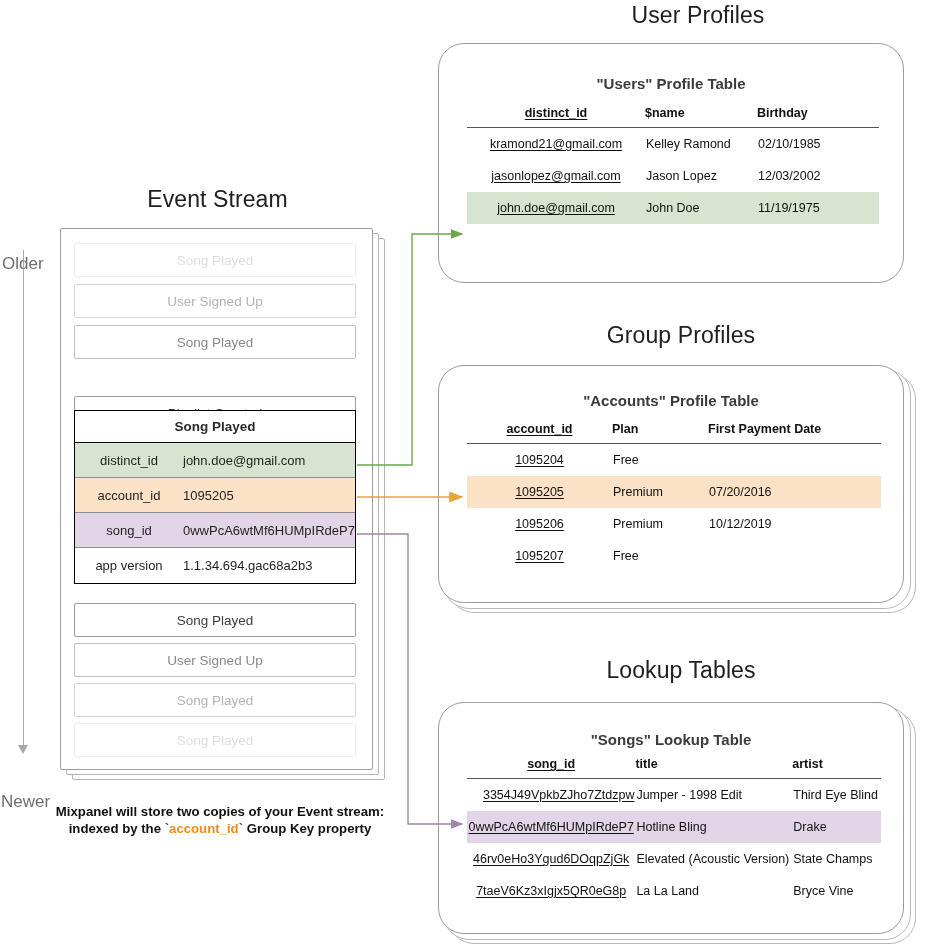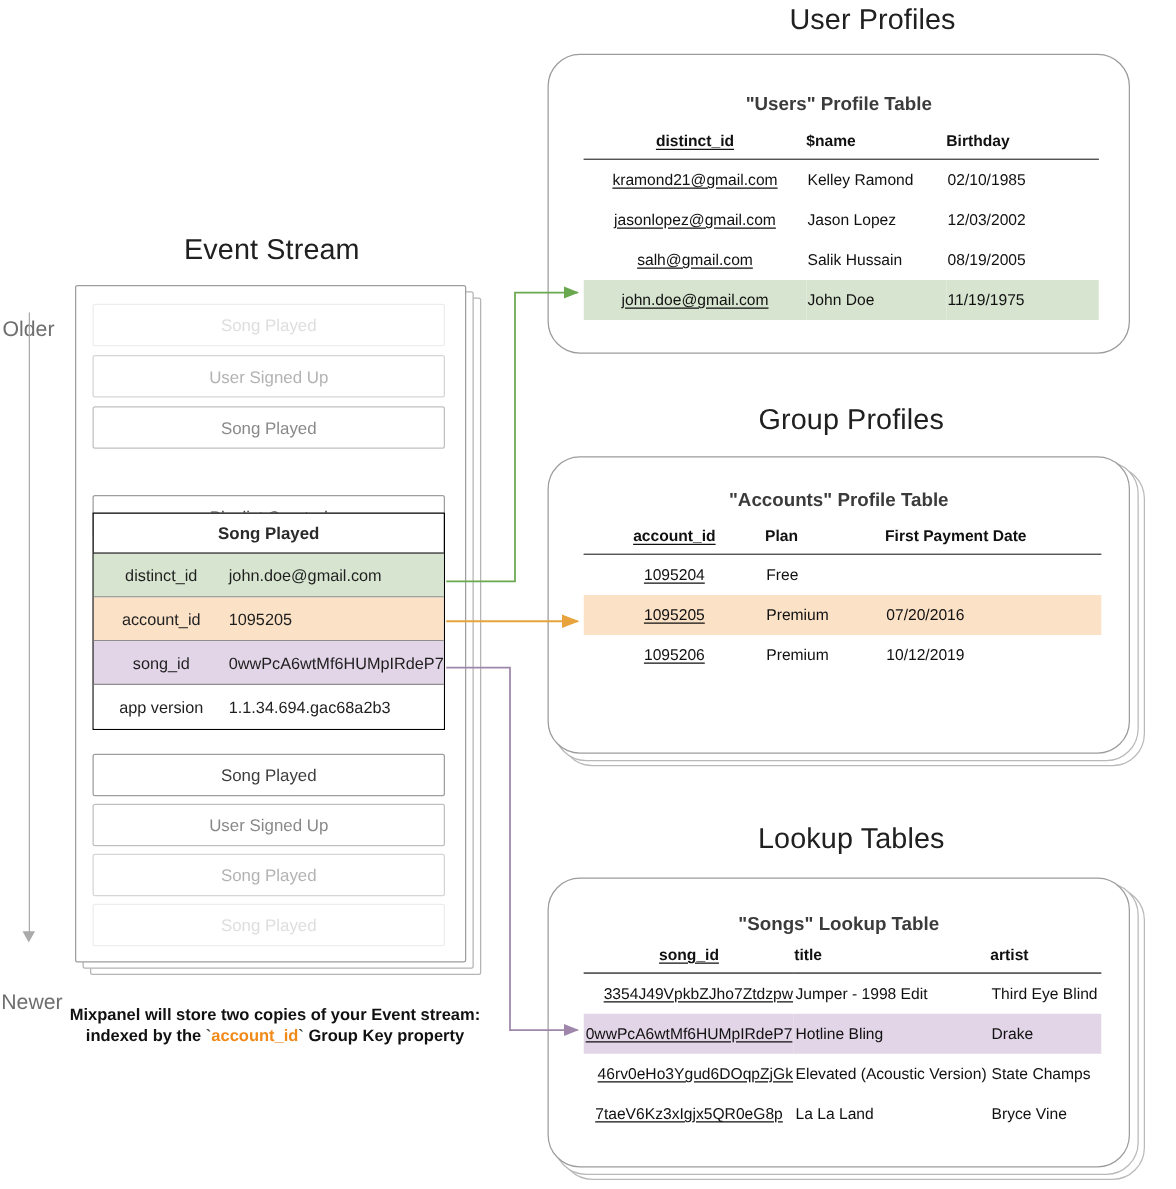--- a/index.html
+++ b/index.html
@@ -158,25 +158,20 @@
         <tr>
           <td class="idcell" style="text-align:center;">kramond21@gmail.com</td>
           <td>Kelley Ramond</td>
           <td>02/10/1985</td>
         </tr>
         <tr>
           <td class="idcell" style="text-align:center;">jasonlopez@gmail.com</td>
           <td>Jason Lopez</td>
           <td>12/03/2002</td>
         </tr>
-        <tr>
-          <td class="idcell" style="text-align:center;">salh@gmail.com</td>
-          <td>Salik Hussain</td>
-          <td>08/19/2005</td>
-        </tr>
         <tr class="hl-green">
           <td class="idcell" style="text-align:center;">john.doe@gmail.com</td>
           <td>John Doe</td>
           <td>11/19/1975</td>
         </tr>
       </tbody>
     </table>
   </div>
 </div>
 
@@ -204,20 +199,25 @@
         <tr class="hl-orange">
           <td class="idcell" style="text-align:center;">1095205</td>
           <td>Premium</td>
           <td>07/20/2016</td>
         </tr>
         <tr>
           <td class="idcell" style="text-align:center;">1095206</td>
           <td>Premium</td>
           <td>10/12/2019</td>
         </tr>
+        <tr>
+          <td class="idcell" style="text-align:center;">1095207</td>
+          <td>Free</td>
+          <td></td>
+        </tr>
       </tbody>
     </table>
   </div>
 </div>
 
 <div class="card-stack" style="left:438px;top:702px;width:472px;height:248px;">
   <div class="card-shadow" style="left:10px;top:8px;width:466px;height:232px;"></div>
   <div class="card-shadow" style="left:5px;top:4px;width:466px;height:232px;"></div>
   <div class="card" style="width:466px;height:232px;">
     <div class="card-title" style="top:28px;">"Songs" Lookup Table</div>
@@ -236,21 +236,21 @@
           <td class="idcell" style="text-align:right;">3354J49VpkbZJho7Ztdzpw</td>
           <td>Jumper - 1998 Edit</td>
           <td>Third Eye Blind</td>
         </tr>
         <tr class="hl-purple">
           <td class="idcell" style="text-align:center;">0wwPcA6wtMf6HUMpIRdeP7</td>
           <td>Hotline Bling</td>
           <td>Drake</td>
         </tr>
         <tr>
-          <td class="idcell" style="text-align:right;">46rv0eHo3Ygud6DOqpZjGk</td>
+          <td class="idcell" style="text-align:center;">46rv0eHo3Ygud6DOqpZjGk</td>
           <td>Elevated (Acoustic Version)</td>
           <td>State Champs</td>
         </tr>
         <tr>
           <td class="idcell" style="text-align:center;">7taeV6Kz3xIgjx5QR0eG8p</td>
           <td>La La Land</td>
           <td>Bryce Vine</td>
         </tr>
       </tbody>
     </table>

